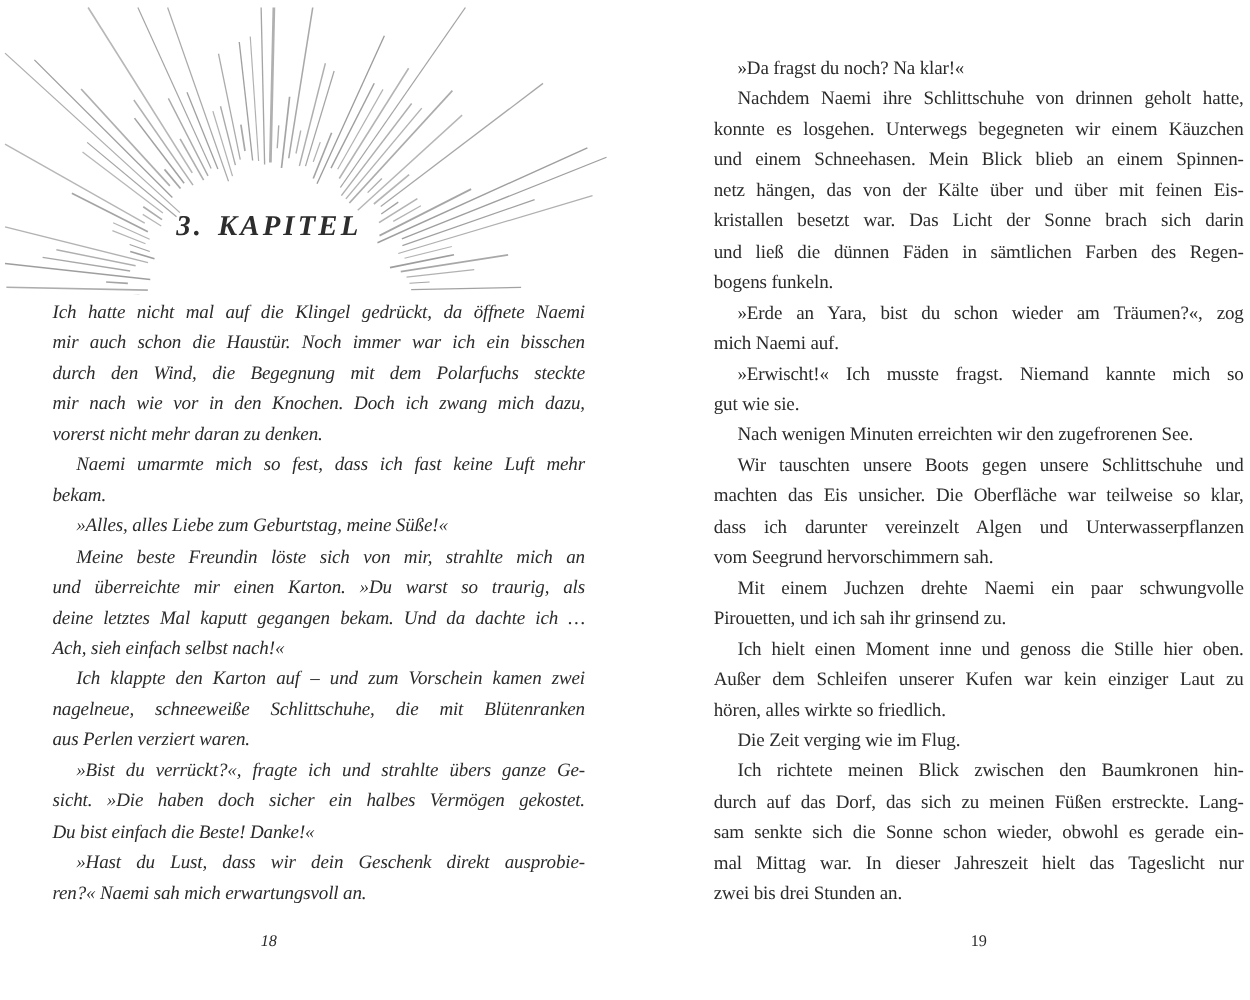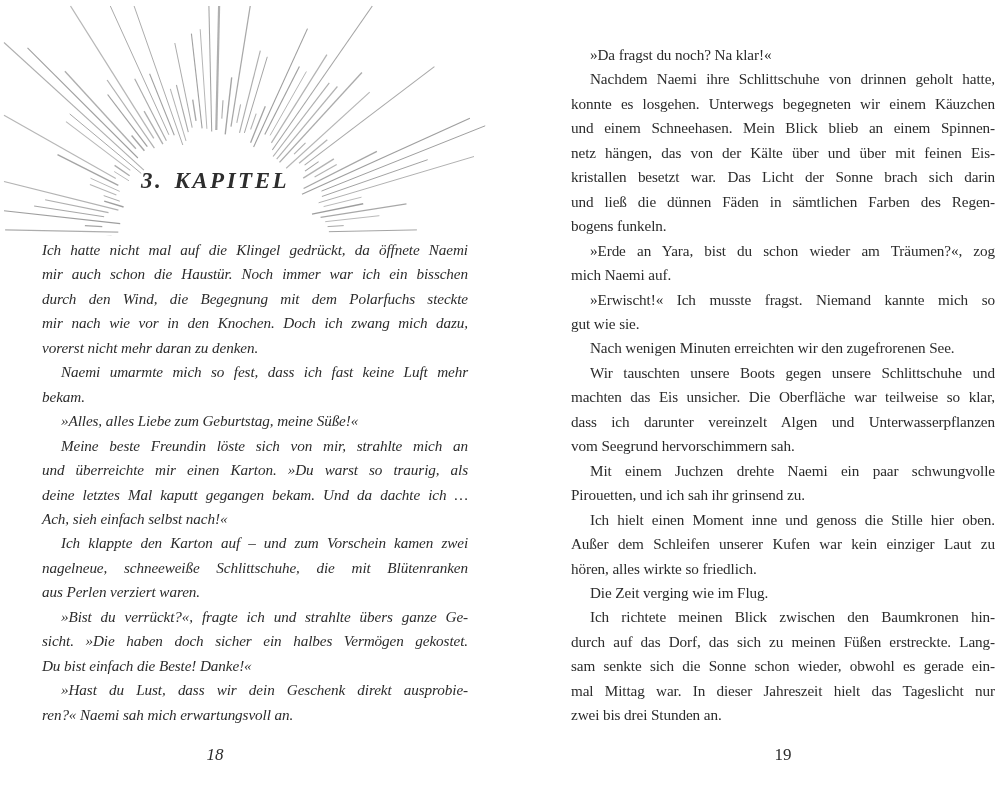--- a/index.html
+++ b/index.html
@@ -52,21 +52,21 @@
     text-align-last: justify;
     white-space: normal;
   }
   .line.para-end { text-align-last: left; }
   .para.indent .line:first-child { text-indent: 19px; }
 
   .page-number {
     position: absolute;
     top: 745px;
     text-align: center;
-    font-size: 17px;
+    font-size: 13px;
     color: #2b2b2b;
   }
   .page-left  .page-number { left: 2px;  width: 426px; }
   .page-right .page-number { left: 71px; width: 424px; }
 </style>
 </head>
 <body>
 
 <div class="spread">
 

